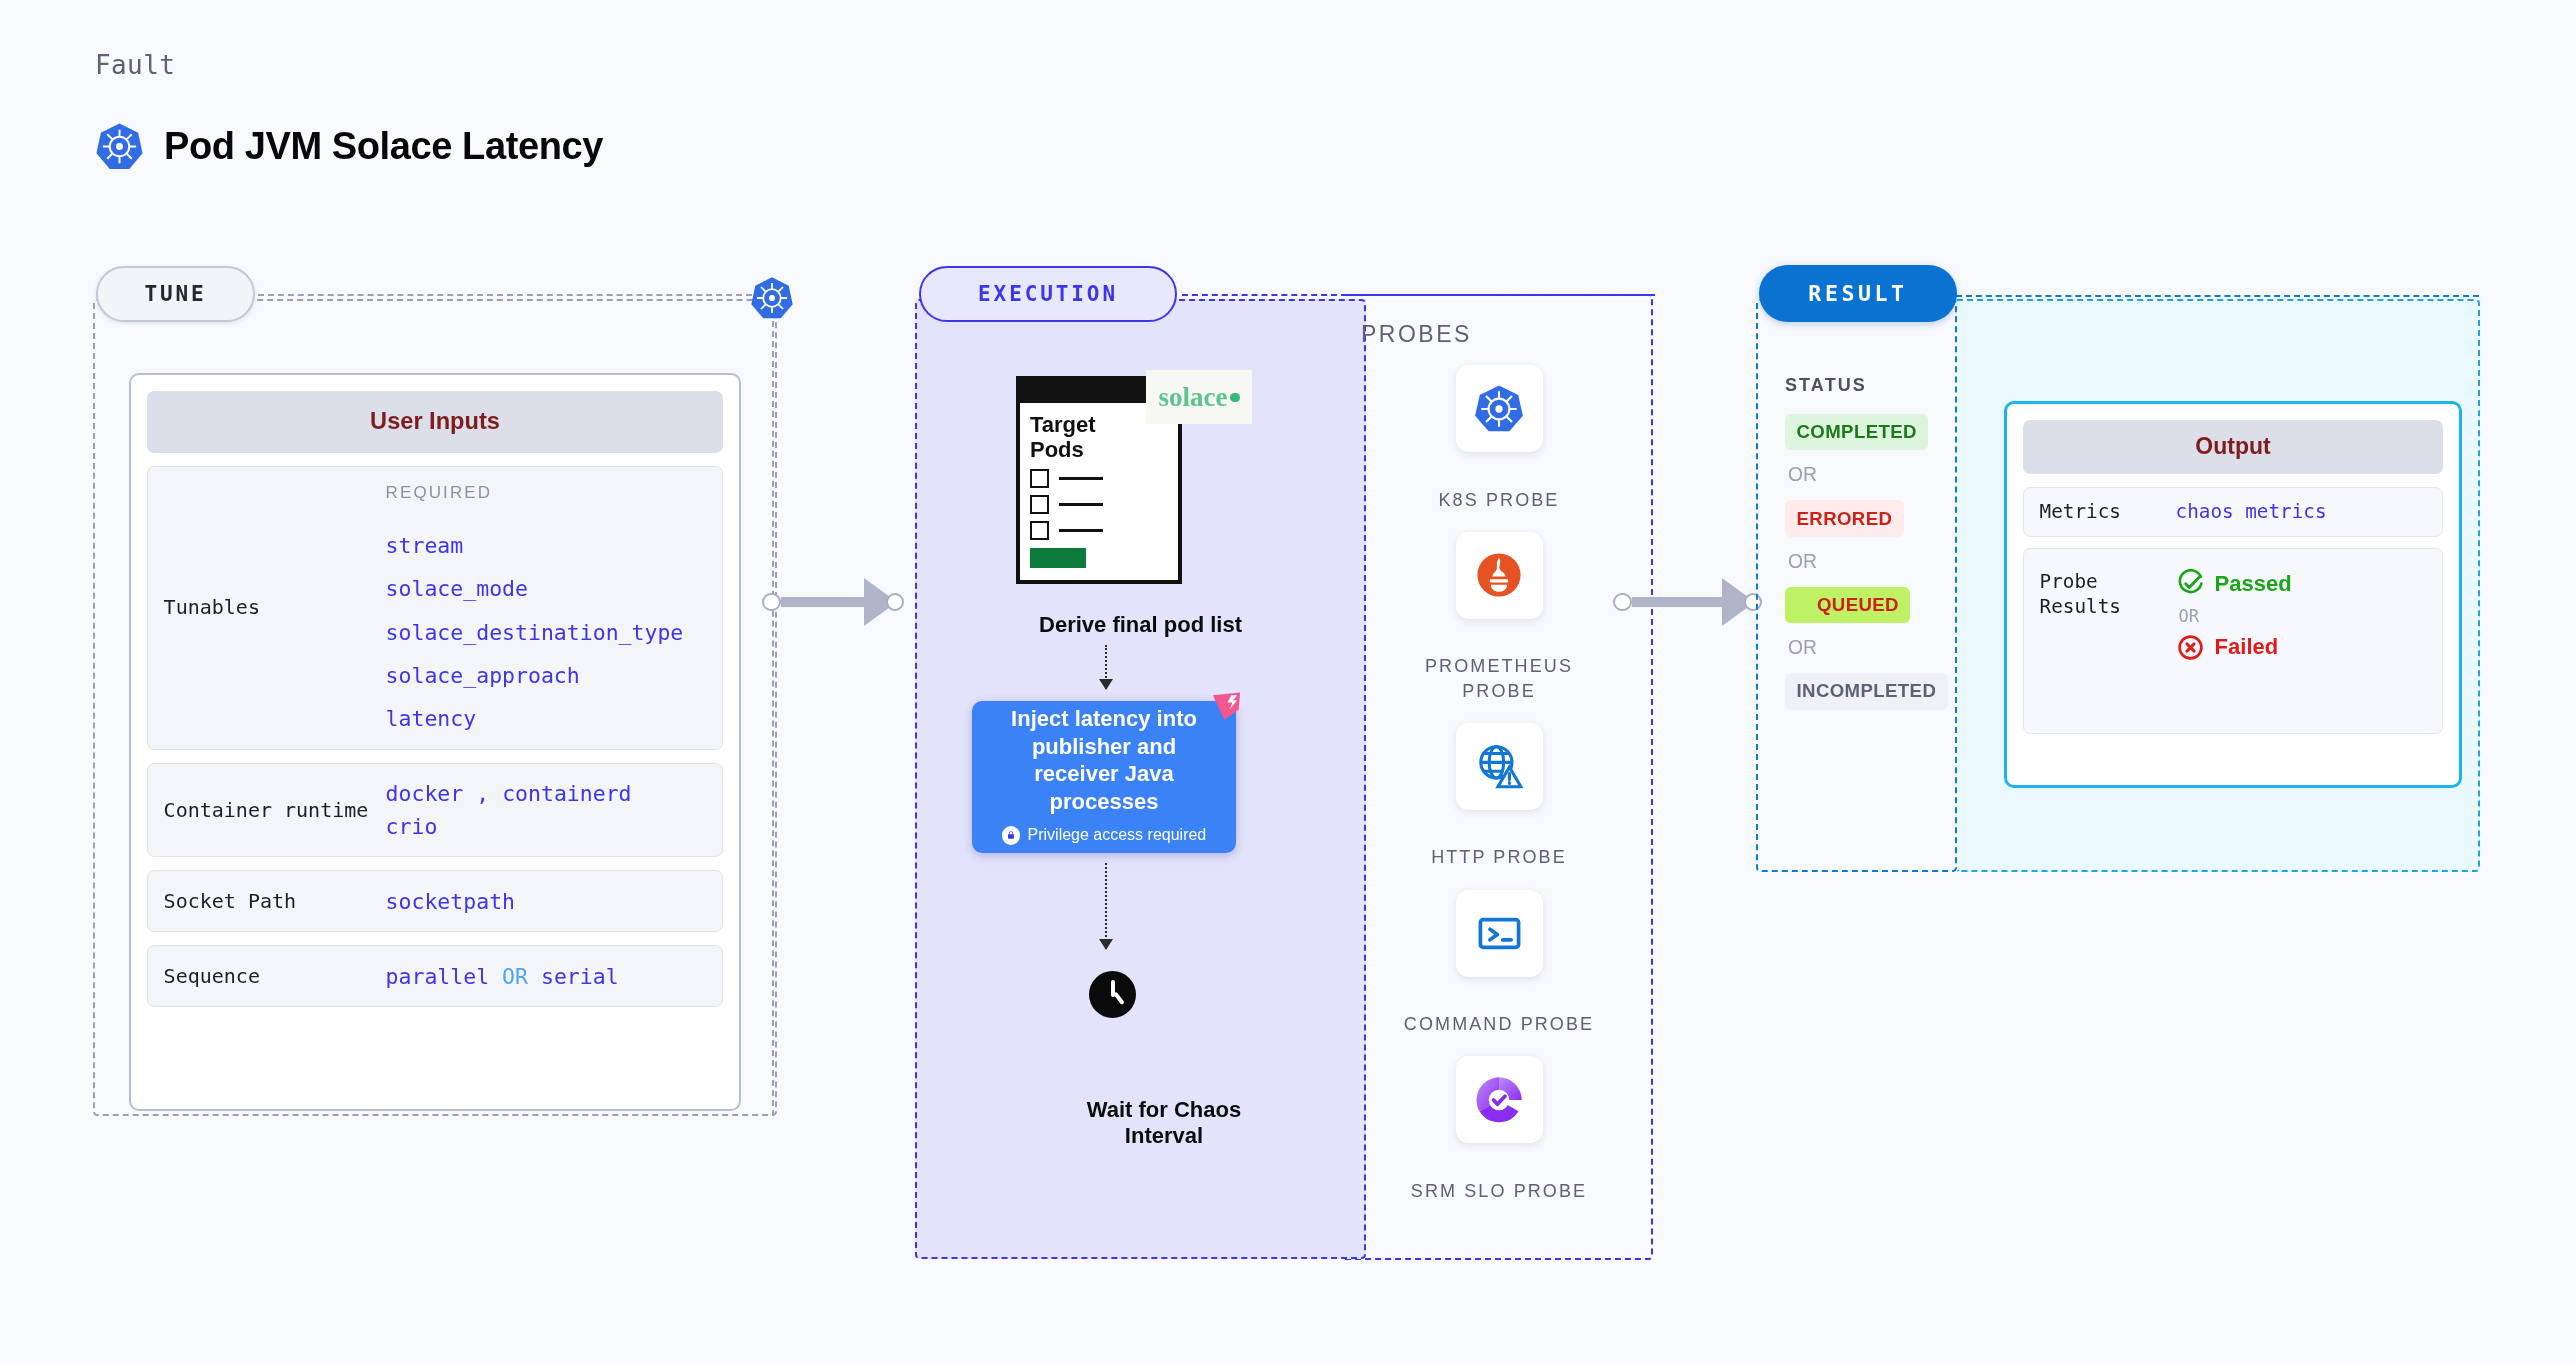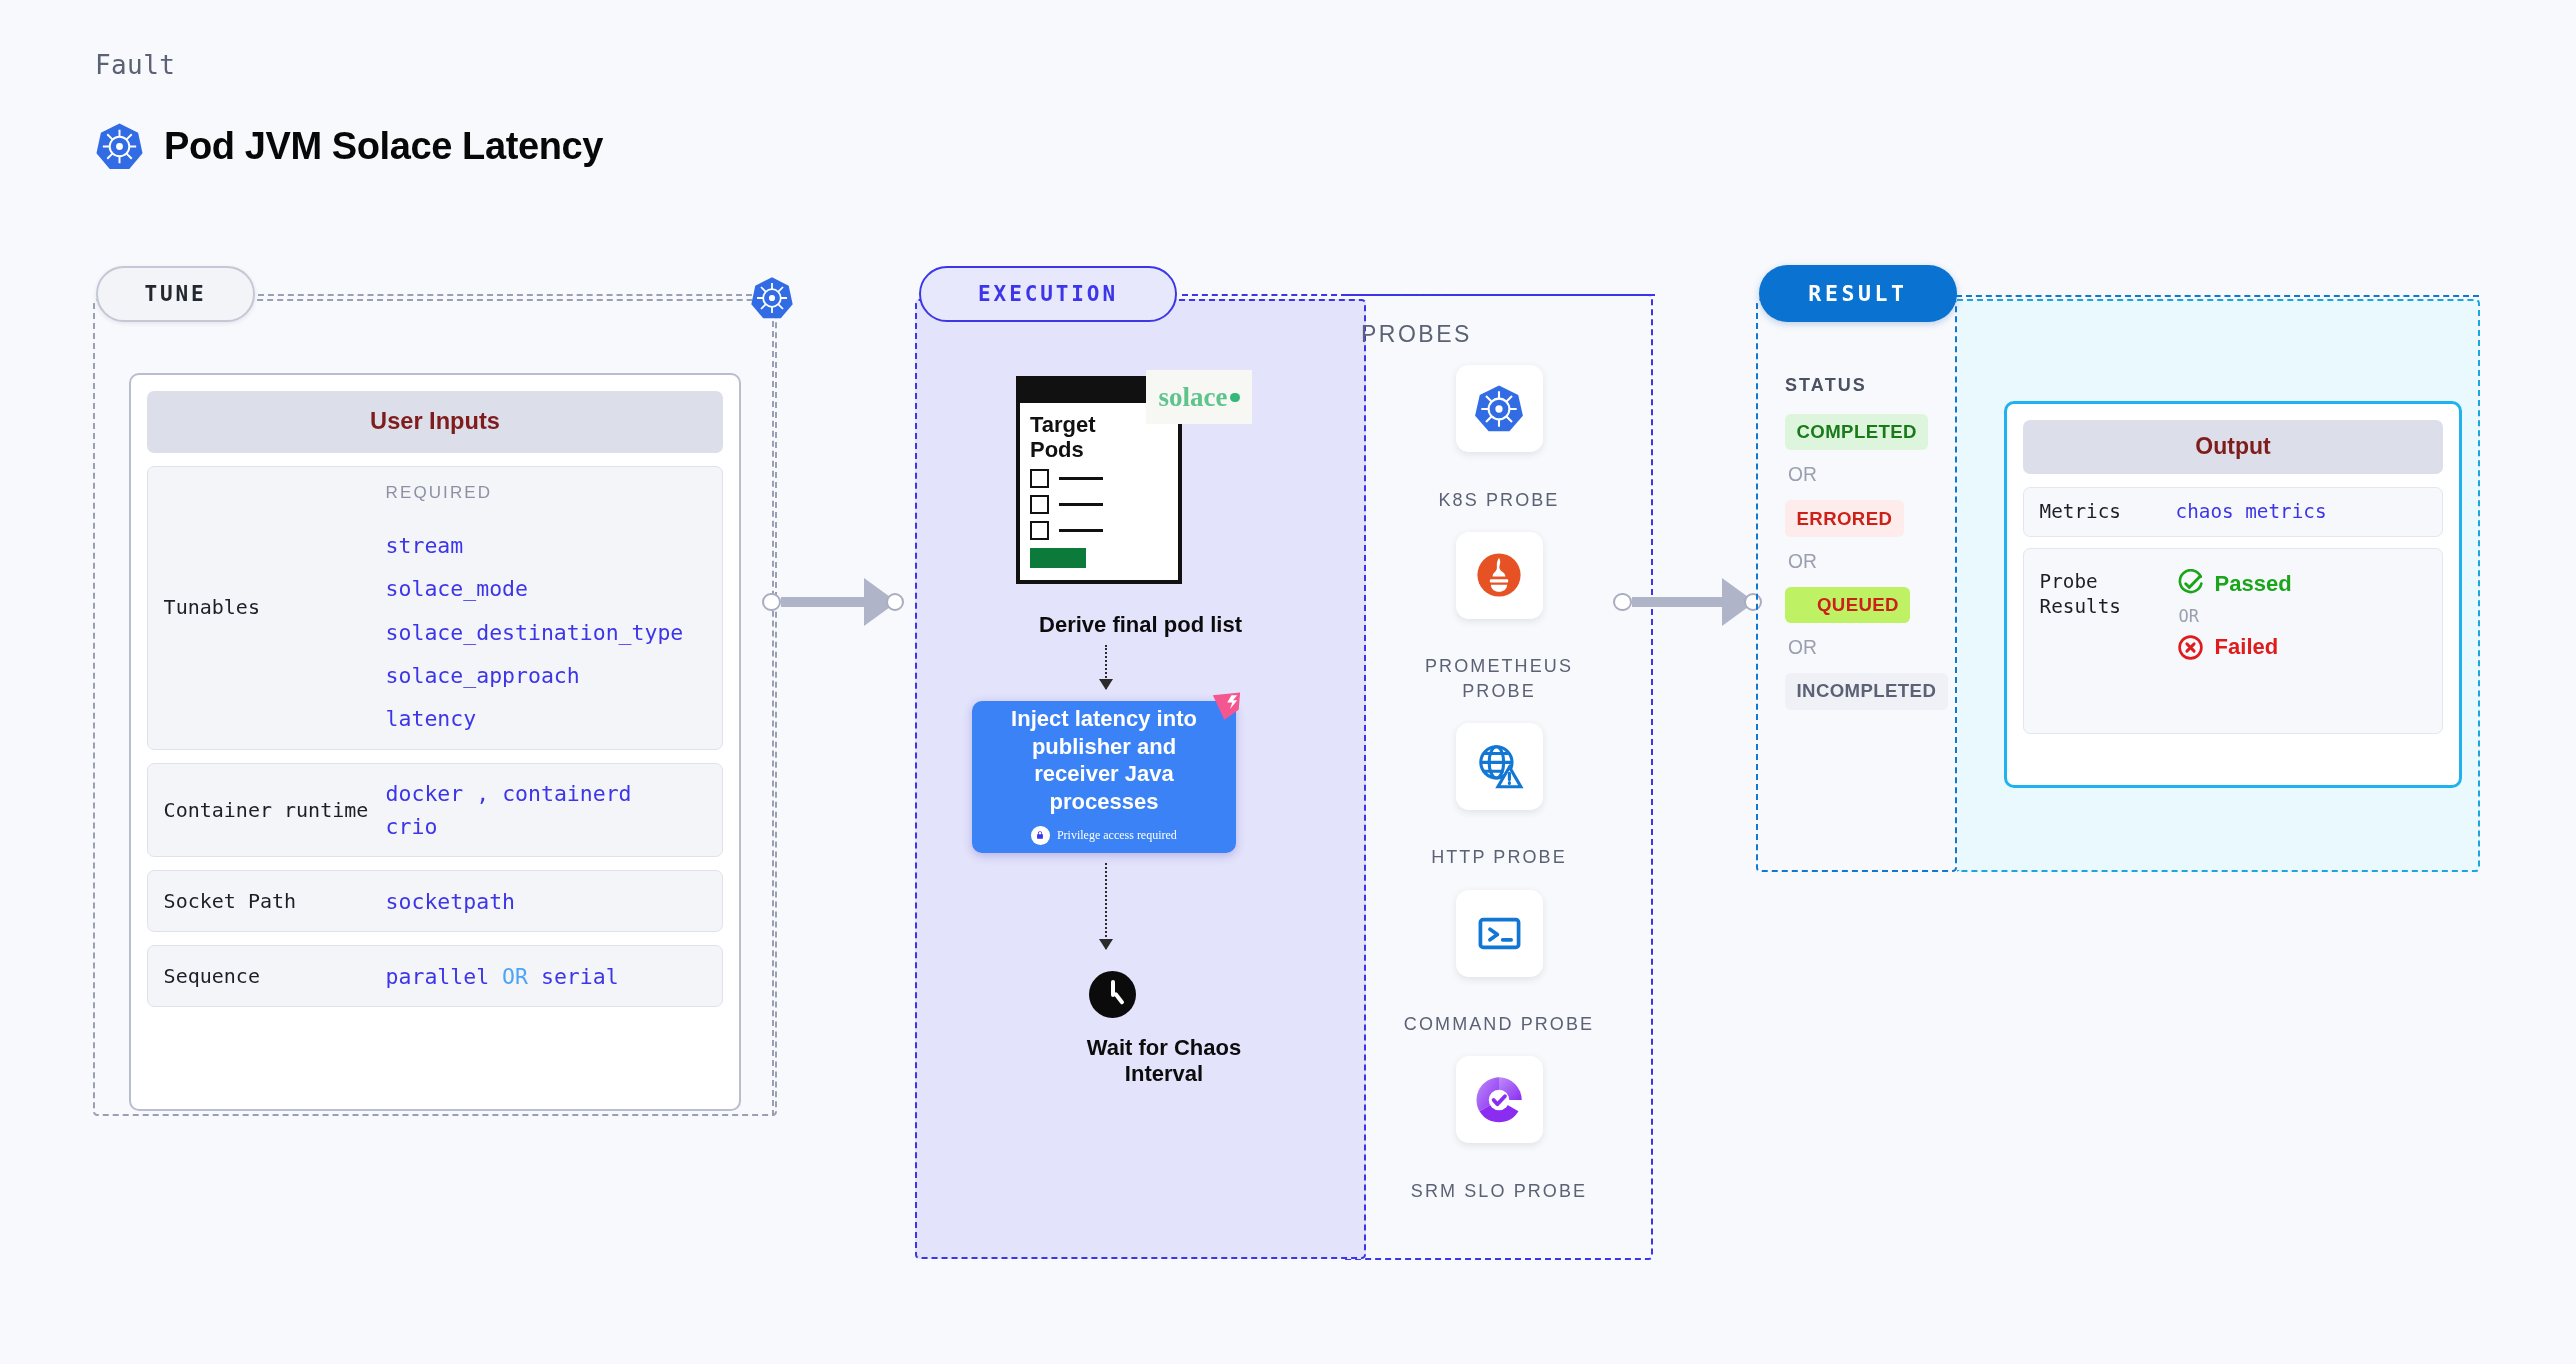--- a/index.html
+++ b/index.html
@@ -122,21 +122,21 @@
     border-left: 7.9px solid transparent; border-right: 7.9px solid transparent; border-top: 11.5px solid #2b2b2b; }
 
   .inject-box {
     position: absolute; left: 972px; top: 701px; width: 264px; height: 152px;
     background: #3b82f6; border-radius: 10px; color: #fff; text-align: center;
     display: flex; flex-direction: column; align-items: center; justify-content: center;
     box-shadow: 0 2.9px 10px rgba(50,45,180,.25); padding: 7.2px 15.8px 11.5px;
   }
   .inject-text { font-family: "Liberation Sans", sans-serif; font-weight: 700; font-size: 22px; line-height: 1.25; }
   .inject-priv { display: flex; align-items: center; gap: 7.2px; margin-top: 11px;
-    font-family: Liberation Serif, serif; font-size: 12px; color: #fff; }
+    font-family: Liberation Sans, sans-serif; font-size: 16px; color: #fff; }
   .lock-badge { width: 18.6px; height: 18.6px; border-radius: 50%; background: #fff;
     display:flex; align-items:center; justify-content:center; }
   .ribbon { position: absolute; right: -7.2px; top: -10px; width: 33px; height: 33px; }
 
   .clock-icon { position: absolute; left: 1089px; top: 971px; width: 47px; height: 47px;
     border-radius: 50%; background: #0b0b0b; }
   .clock-hand-v { position: absolute; left: 22px; top: 8.6px; width: 4.3px; height: 17px; background: #fff; border-radius: 2.1px; }
   .clock-hand-h { position: absolute; left: 23.6px; top: 23px; width: 4.3px; height: 14.3px; background: #fff;
     border-radius: 2.1px; transform: rotate(-38deg); transform-origin: top left; }
 
@@ -315,21 +315,21 @@
       </span>
       <span>Privilege access required</span>
     </div>
   </div>
 
   <div class="vdots" style="left:1105px; top:863px; height:86px;"></div>
   <div class="clock-icon">
     <span class="clock-hand-v"></span>
       <span class="clock-hand-h"></span>
   </div>
-  <div class="exec-caption" style="top:1035px;padding-left:47px;">
+  <div class="exec-caption" style="top:1097px;padding-left:47px;">
     <div>Wait for Chaos</div>
     <div>Interval</div>
   </div>
 
   <div class="probes-title">PROBES</div>
   <div class="probes-list">
 
     <div class="probe-item">
       <div class="probe-tile">
         <svg viewBox="0 0 100 100" width="52" height="52">

